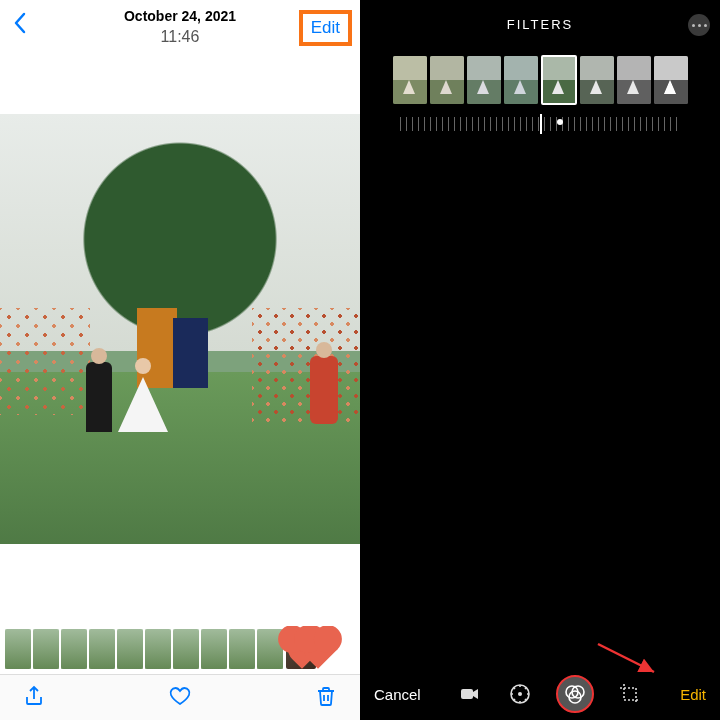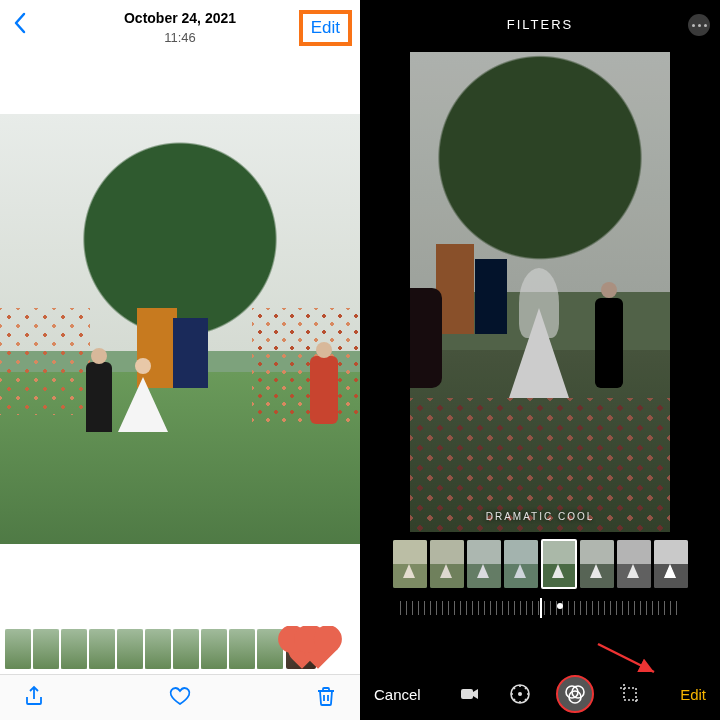--- a/index.html
+++ b/index.html
@@ -7,21 +7,21 @@
   .wrap { display:flex; width:720px; height:720px; }
   .left { width:50%; height:100%; background:#fff; display:flex; flex-direction:column; position:relative;}
   .right { width:50%; height:100%; background:#000; display:flex; flex-direction:column; position:relative;}
 
   
   .l-header { height:54px; display:flex; align-items:center; justify-content:center; position:relative; padding:0 10px; }
   .l-back { position:absolute; left:12px; top:12px; color:#007aff; }
   .l-back svg { width:16px; height:22px; stroke:#007aff; }
   .l-title { text-align:center; }
   .l-title .date { font-size:14px; font-weight:600; color:#000;}
-  .l-title .time { font-size:13px; color:#555; margin-top:4px;}
+  .l-title .time { font-size:16px; color:#555; margin-top:4px;}
   .l-edit { position:absolute; right:8px; top:10px; border:4px solid #f97316; padding:4px 8px; color:#007aff; font-size:17px; }
 
   
   .l-photo { flex:0 0 auto; width:100%; height:430px; margin-top:60px; position:relative; background:#7da27c; overflow:hidden;}
   .sky { position:absolute; top:0; left:0; right:0; height:55%; background:linear-gradient(#e8ece9,#d5dbd3);}
   .tree { position:absolute; width:80%; height:60%; top:5%; left:10%; background:radial-gradient(circle at 50% 40%,#2f5a2f 0%,#2f5a2f 45%,transparent 46%); border-radius:50%;}
   .grass { position:absolute; bottom:0; left:0; right:0; height:40%; background:linear-gradient(#6a9a5a,#4f7a45);}
   .decor { position:absolute; bottom:30%; left:0; right:0; height:25%; }
   .decor .flag { position:absolute; left:38%; width:40px; height:80px; background:#c77a1f;}
   .decor .flag2 { position:absolute; left:48%; width:35px; height:70px; background:#1a2a5a; top:10px;}
@@ -188,37 +188,20 @@
   <div class="right">
     <div class="r-header">
       <div class="r-header-title">FILTERS</div>
       <div class="r-more">
         <span></span>
           <span></span>
           <span></span>
       </div>
     </div>
 
-    <div class="r-photo">
-      <div class="sky"></div>
-      <div class="tree"></div>
-      <div class="grass"></div>
-      <div class="decor2">
-        <div class="flag"></div>
-          <div class="flag2"></div>
-      </div>
-      <div class="person-l"></div>
-      <div class="bride2">
-          <div class="veil"></div>
-          <div class="d"></div>
-        </div>
-      <div class="groom2"></div>
-      <div class="flowers-b"></div>
-      <div class="filter-label">DRAMATIC COOL</div>
-    </div>
 
     <div class="r-filters">
       <div class="fthumb f1">
           <div class="mini"></div>
         </div>
       <div class="fthumb f2">
           <div class="mini"></div>
         </div>
       <div class="fthumb f3">
           <div class="mini"></div>

